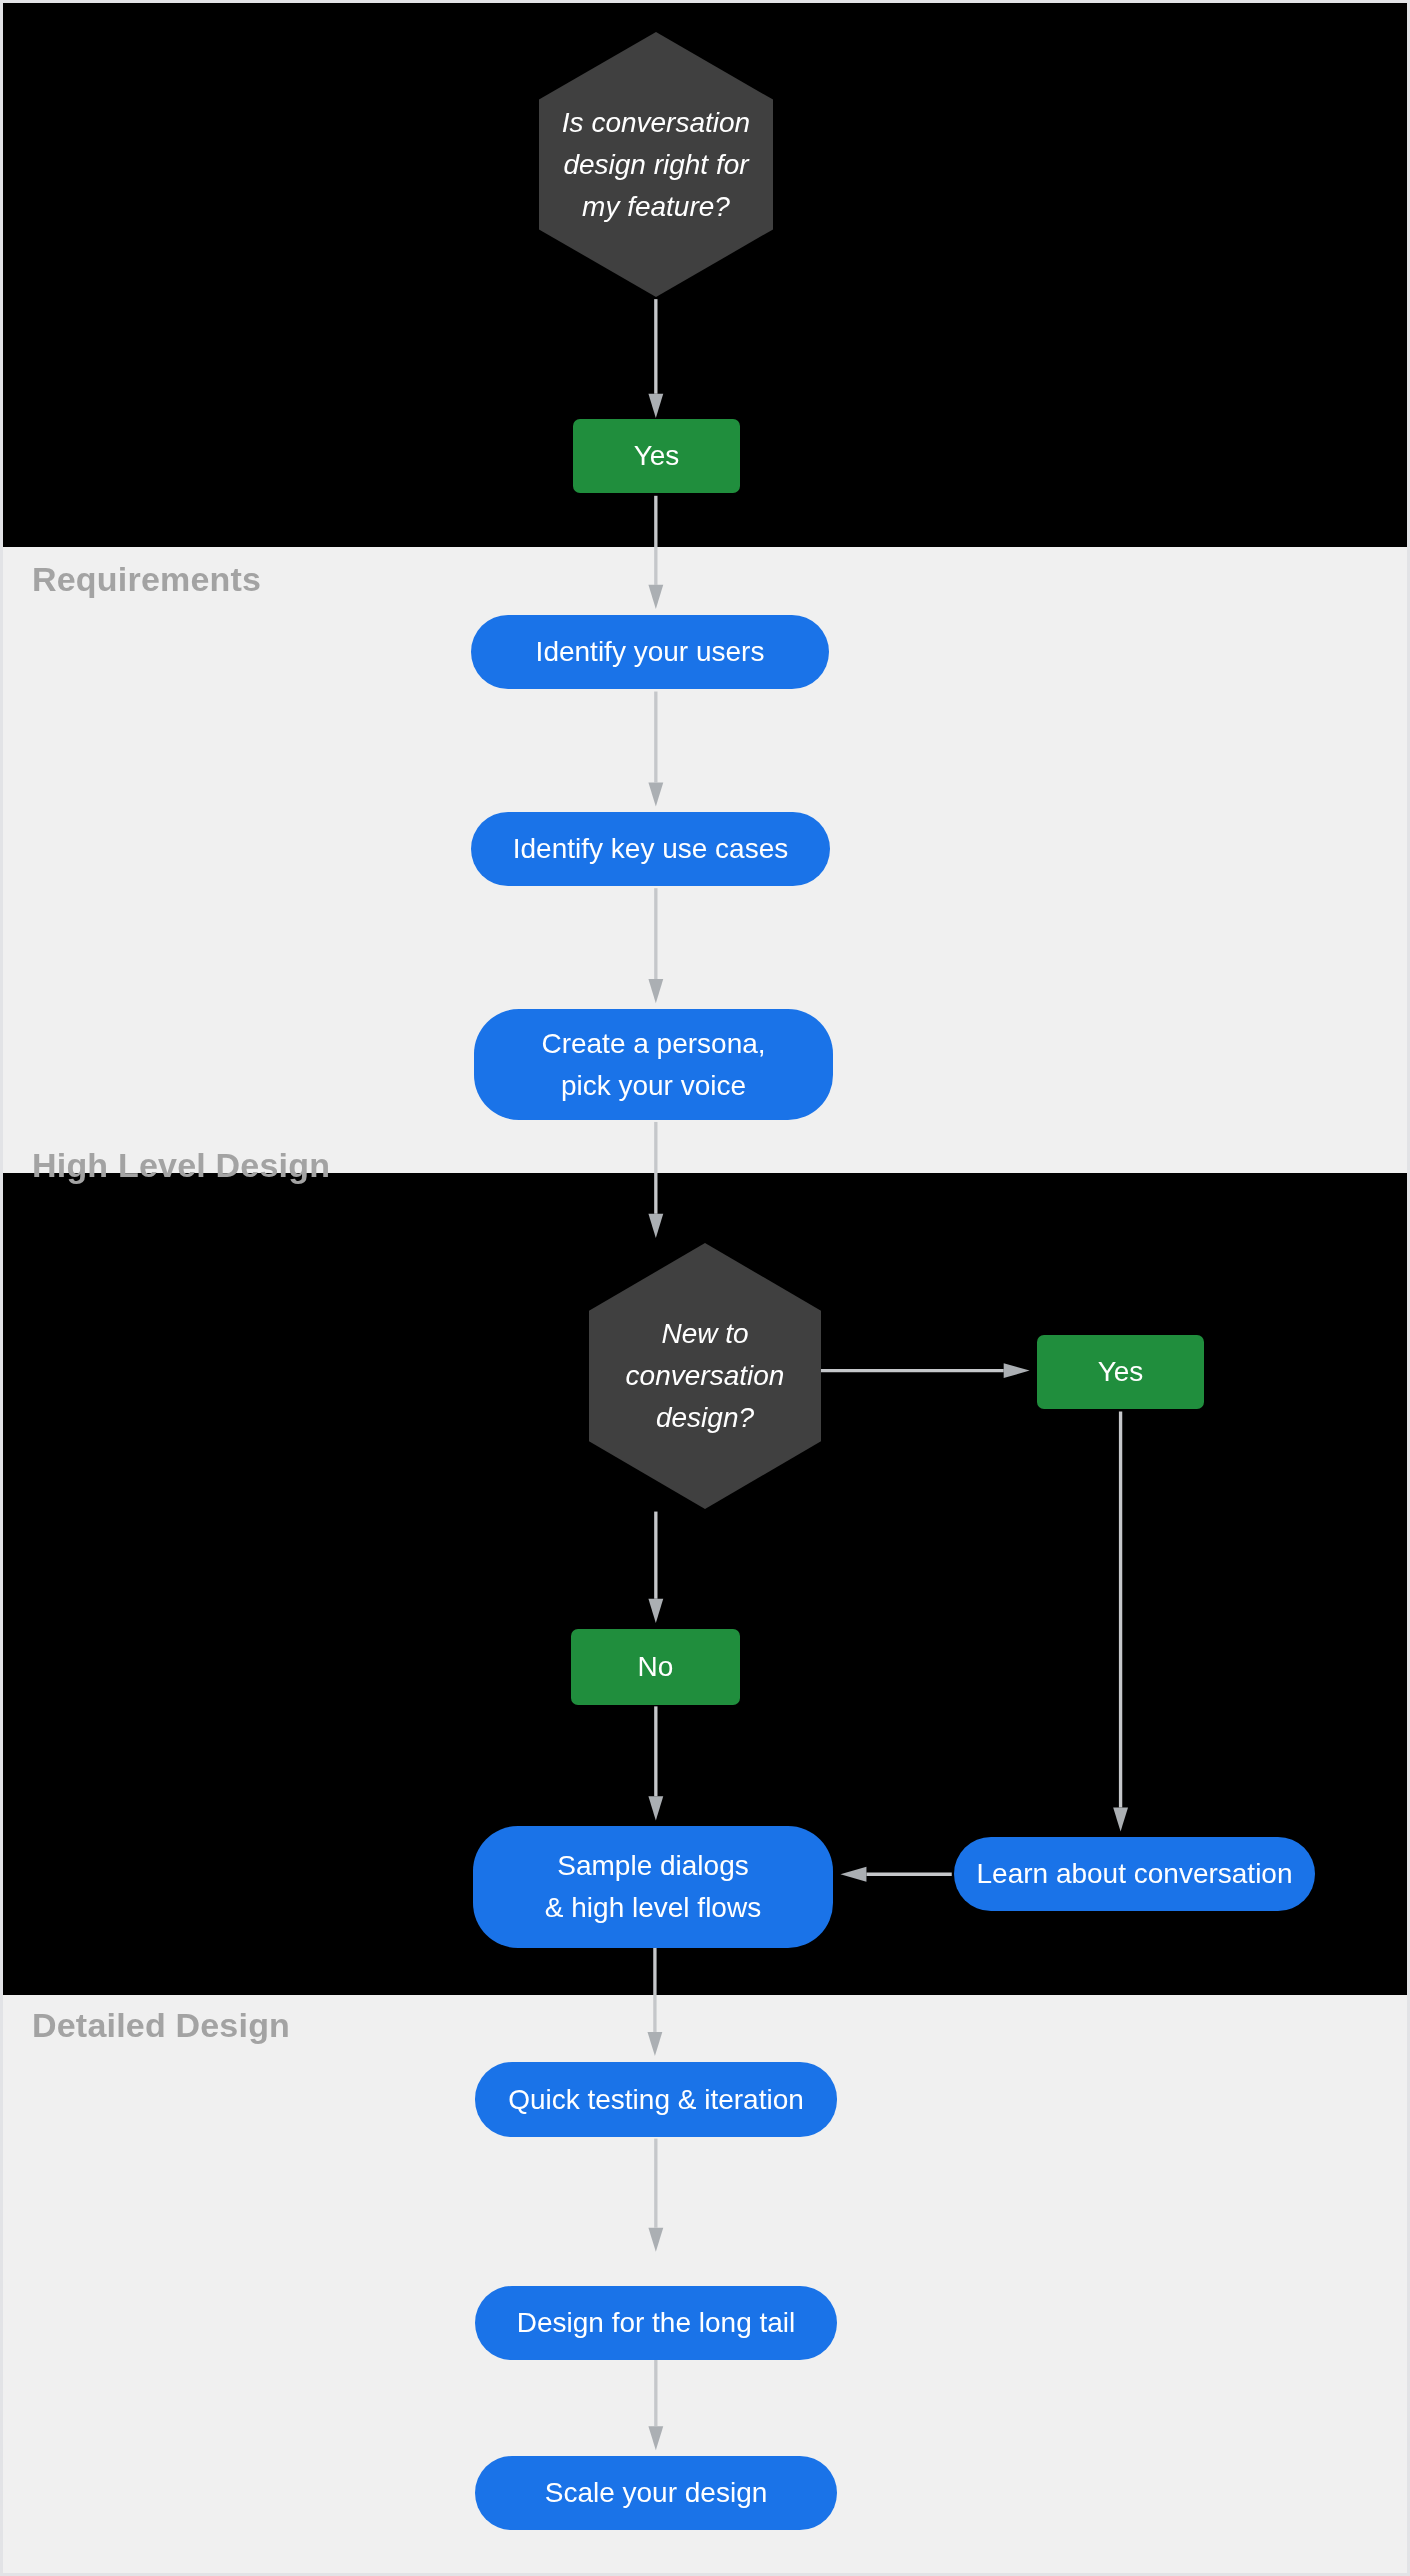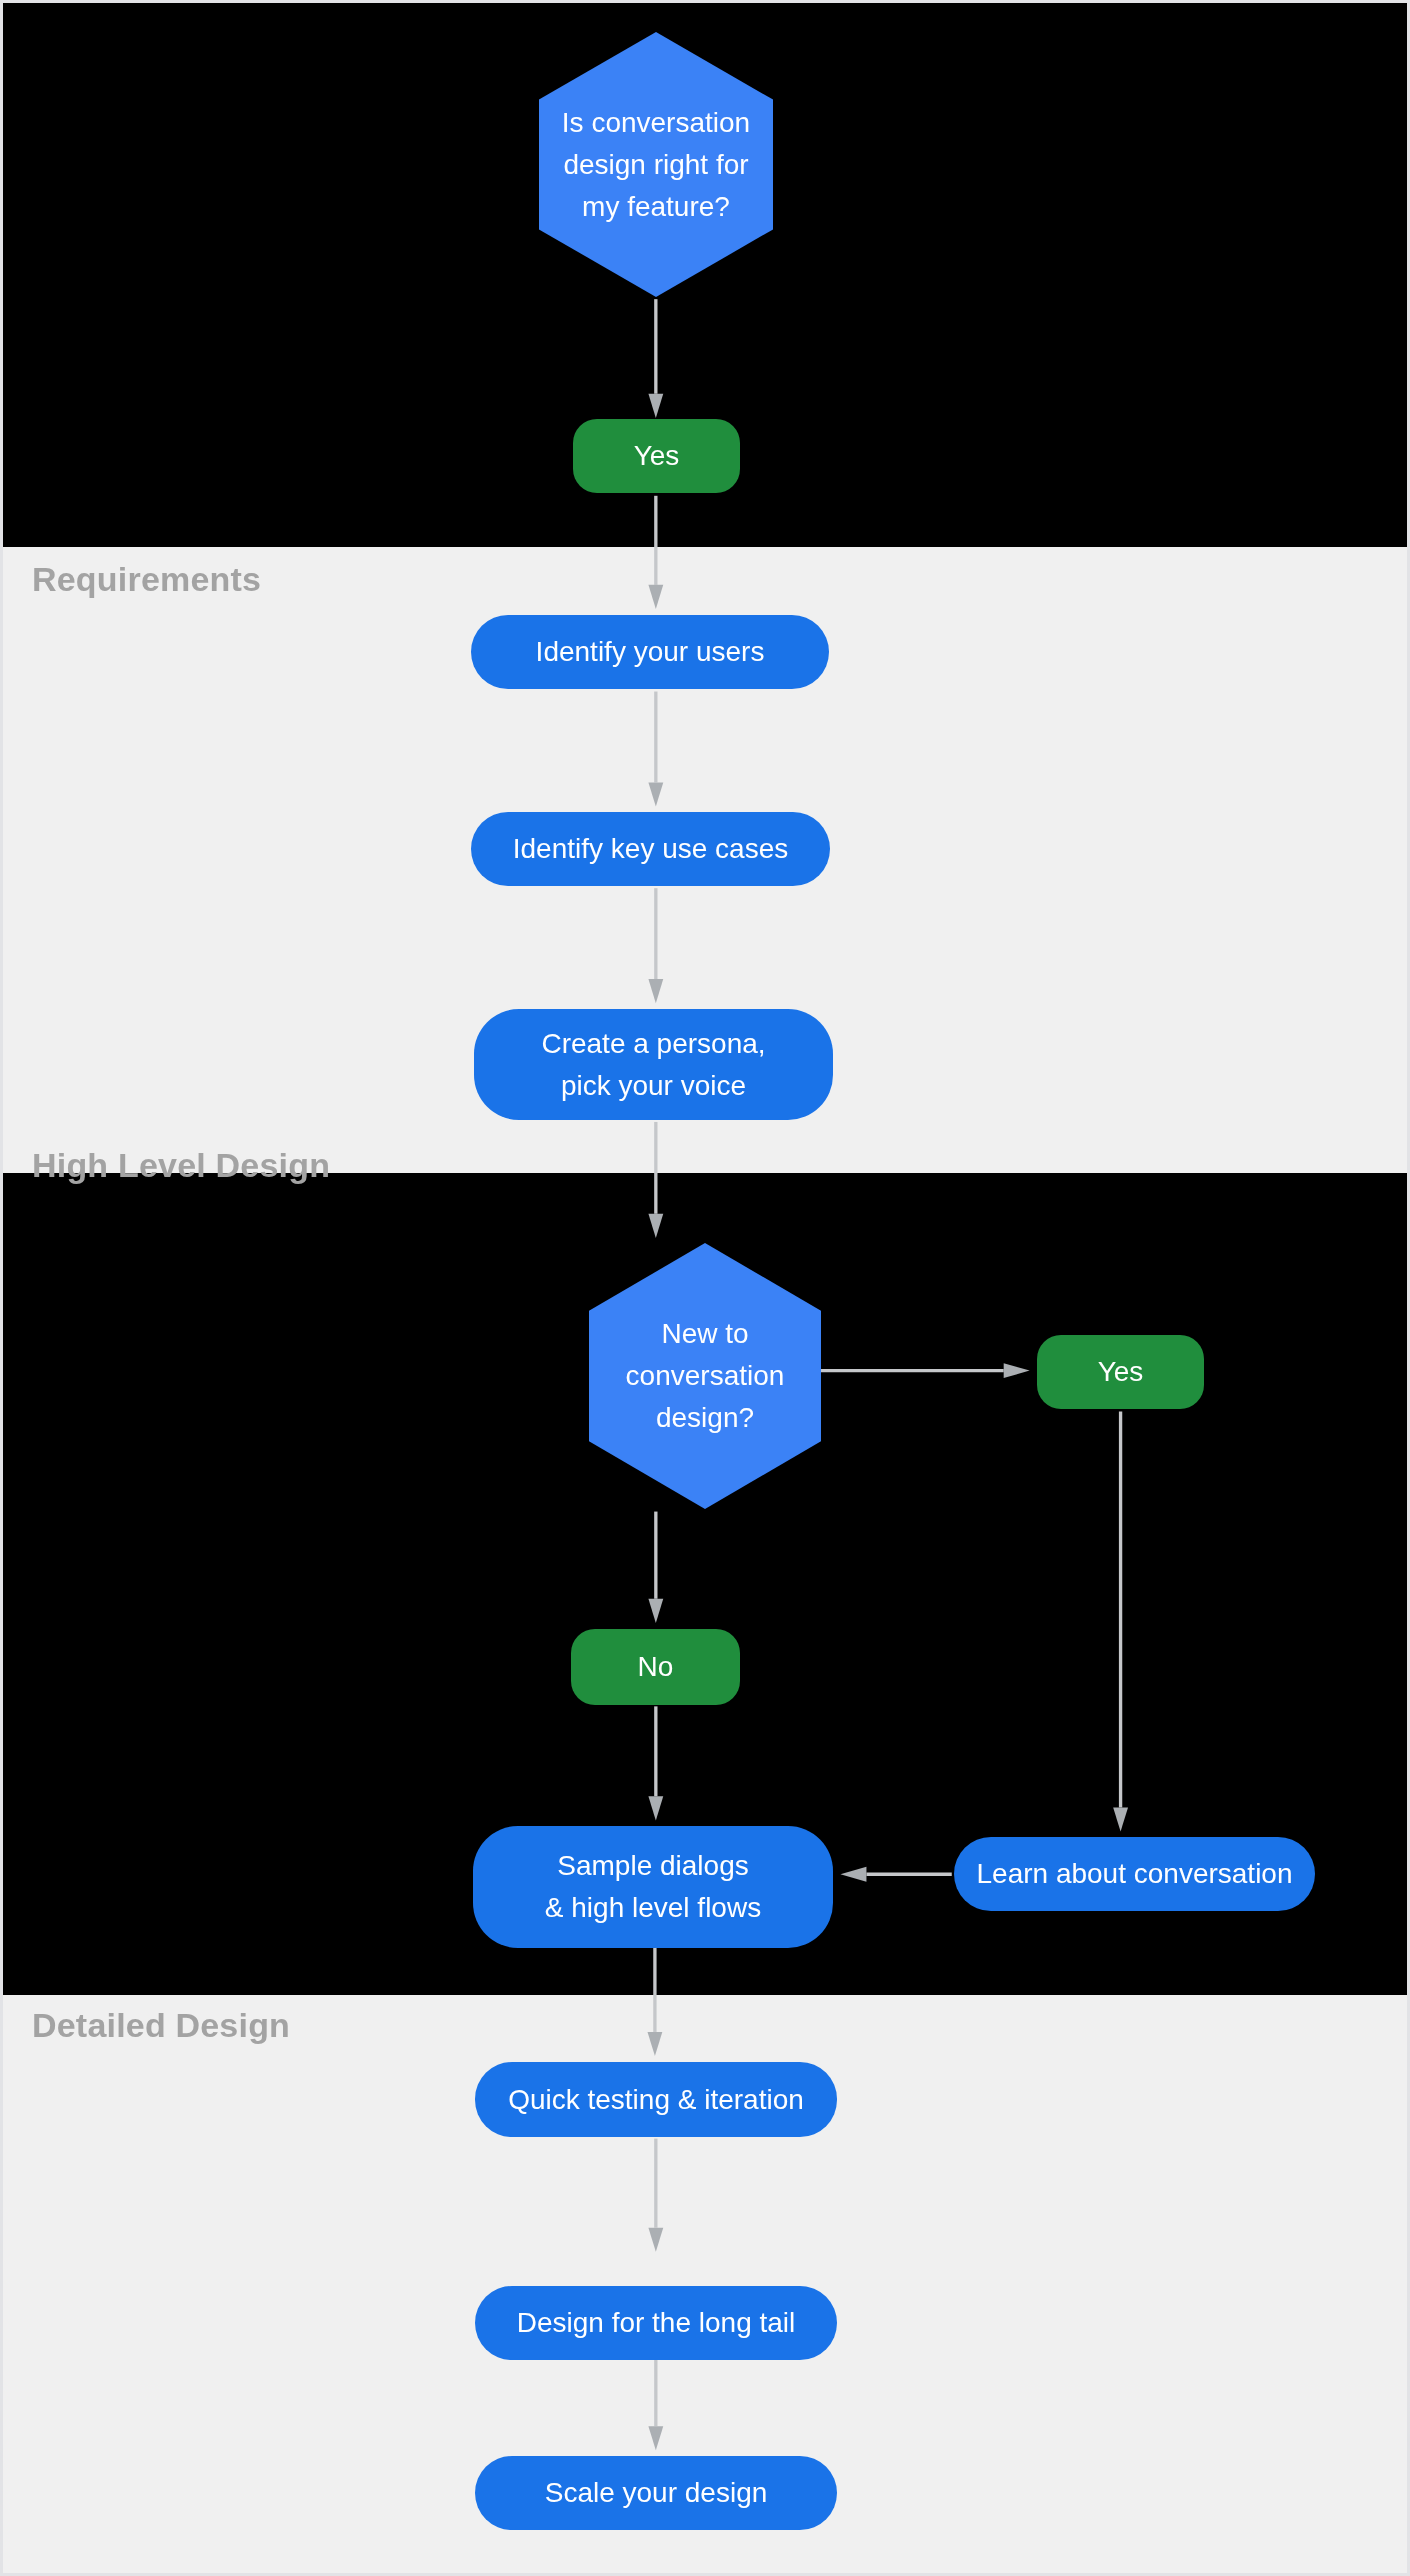--- a/index.html
+++ b/index.html
@@ -30,24 +30,25 @@
     justify-content: center;
     color: #FFFFFF;
     font-size: 28px;
     font-weight: 500;
     text-align: center;
     line-height: 42px;
     cursor: pointer;
     box-sizing: border-box;
   }
   .hex {
-    background: #3b82f6;
+    background: #404040;
     clip-path: polygon(50% 0%, 100% 25.5%, 100% 74.5%, 50% 100%, 0% 74.5%, 0% 25.5%);
+    font-style: italic;
   }
-  .btn  { background: #208E3D; border-radius: 24px; }
+  .btn  { background: #208E3D; border-radius: 7px; }
   .pill { background: #1A73E8; border-radius: 37px; }
   .pill.two-line { border-radius: 45px; }
   #connectors {
     position: absolute;
     top: 0; left: 0;
     width: 1410px; height: 2576px;
     pointer-events: none;
   }
   #connectors line { stroke: #C5C7CA; stroke-width: 3.6px; }
   #connectors path { fill: #ABAFB3; stroke: none; }

